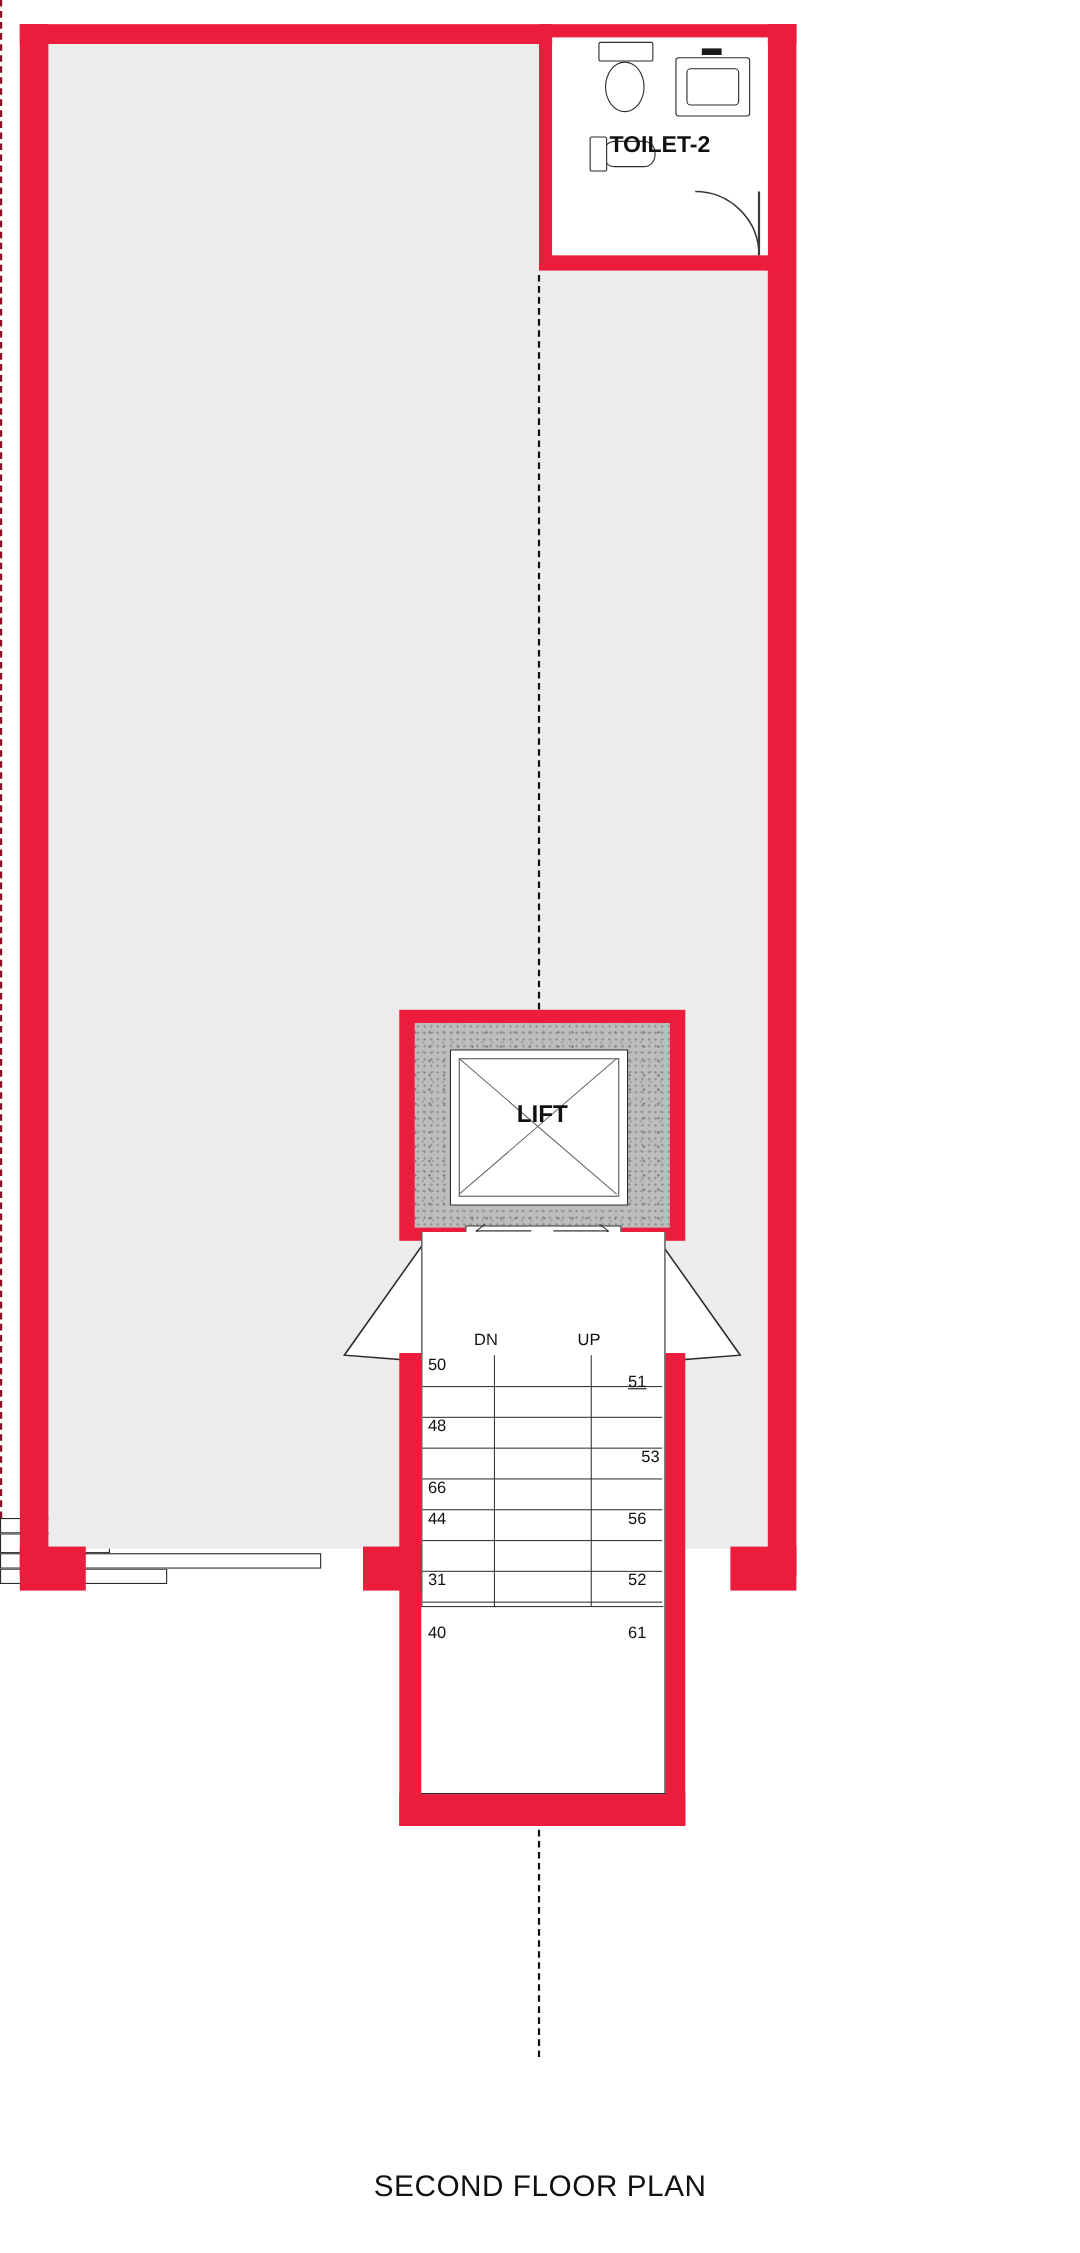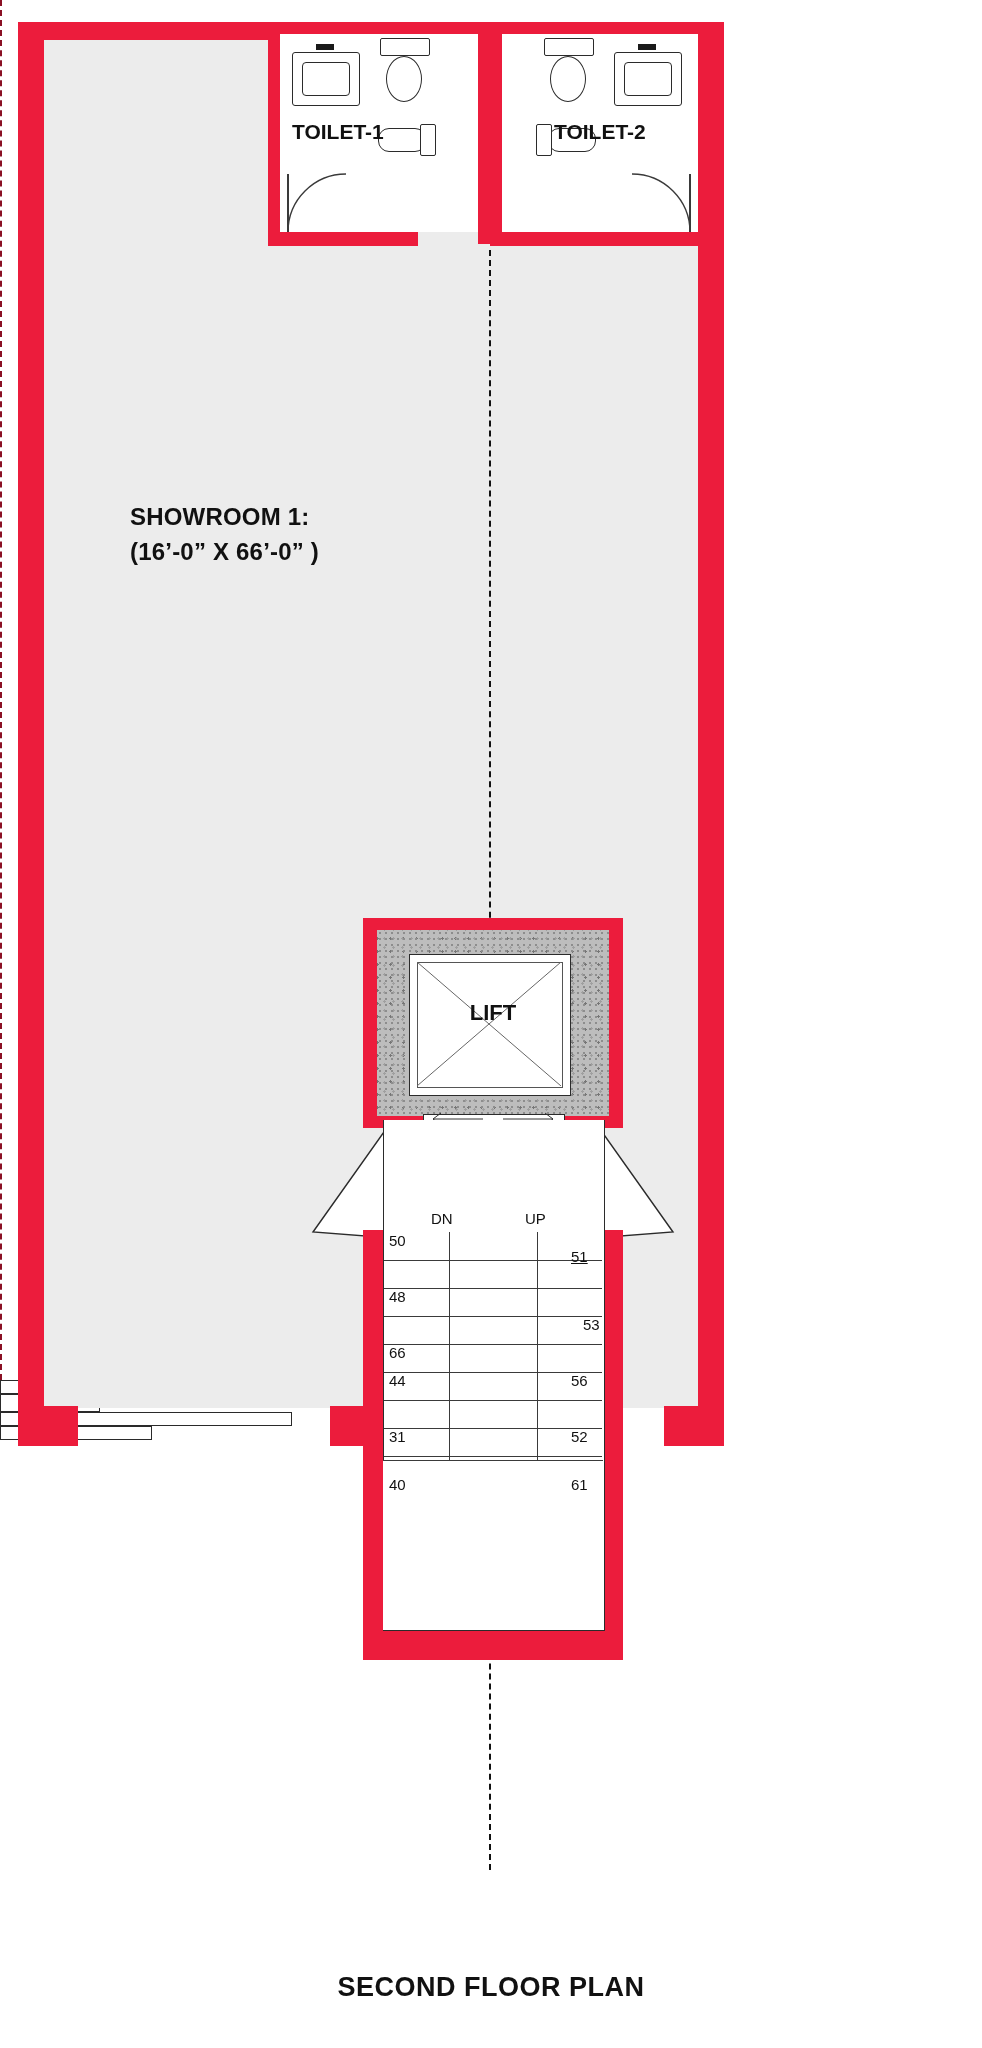--- a/index.html
+++ b/index.html
@@ -67,21 +67,21 @@
   .stair-wallB{position:absolute;left:0;top:510px;width:260px;height:30px;background:#ec1c3c;}
   .stair-inner{position:absolute;left:20px;top:110px;width:220px;height:400px;background:#fff;border:1.4px solid #2b2b2b;border-top:none;}
   .tread{position:absolute;height:0;border-top:1.2px solid #3a3a3a;}
   .stair-white-top{position:absolute;left:20px;top:0px;width:220px;height:112px;background:#fff;border-left:1.4px solid #2b2b2b;border-right:1.4px solid #2b2b2b;}
   .stair-num{position:absolute;font-size:15px;color:#111;font-family:"Liberation Sans",sans-serif;}
   .dirlabel{position:absolute;font-size:15px;color:#111;}
   .landing{position:absolute;left:20px;top:340px;width:220px;height:170px;background:#fff;}
 
   
   #showroom-label{left:130px;top:500px;font-size:24px;line-height:1.45;}
-  #plan-title{position:absolute;left:0;top:1972px;width:982px;text-align:center;font-size:27px;font-weight:bold;color:#111;letter-spacing:.5px;}
+  #plan-title{position:absolute;left:0;top:1972px;width:982px;text-align:center;font-size:27px;font-weight:normal;color:#111;letter-spacing:.5px;}
 
   .tlabel{font-size:21px;font-weight:bold;color:#111;}
 </style>
 </head>
 <body>
 
 <div id="page">
 
   <div class="white floor"></div>
 
@@ -93,44 +93,20 @@
   <div class="wall wall-bottom-mid"></div>
   <div class="wall-hatch"></div>
 
   <div class="glaze"></div>
   <div class="glaze-mid"></div>
   <div class="glaze-top-l"></div>
   <div class="glaze-top-r"></div>
 
   <div class="axis"></div>
 
-  <div class="abs" style="left:268px;top:22px;width:222px;height:222px;">
-    <div class="t-wall" style="left:0;top:0;width:12px;height:222px;"></div>
-    <div class="t-wall" style="left:210px;top:0;width:12px;height:222px;"></div>
-    <div class="t-wall" style="left:0;top:210px;width:150px;height:14px;"></div>
-    <div class="t-wall" style="left:0;top:200px;width:20px;height:24px;"></div>
-    <div class="white" style="left:12px;top:12px;width:198px;height:198px;background:#fff;"></div>
-
-    <div class="fx" style="left:24px;top:30px;width:66px;height:52px;border-radius:3px;"></div>
-    <div class="fx" style="left:34px;top:40px;width:46px;height:32px;border-radius:4px;"></div>
-    <div class="thin" style="left:48px;top:22px;width:18px;height:6px;"></div>
-
-    <div class="fx" style="left:112px;top:16px;width:48px;height:16px;border-radius:2px;"></div>
-    <div class="fx fx-round" style="left:118px;top:34px;width:34px;height:44px;"></div>
-
-    <div class="fx" style="left:110px;top:106px;width:46px;height:22px;border-radius:11px;"></div>
-    <div class="fx" style="left:152px;top:102px;width:14px;height:30px;border-radius:2px;"></div>
-
-    <svg class="abs" style="left:18px;top:150px;" width="70" height="62">
-      <path d="M2,60 A58,58 0 0 1 60,2" fill="none" stroke="#3a3a3a" stroke-width="1.4"></path>
-      <line x1="2" y1="60" x2="2" y2="2" stroke="#3a3a3a" stroke-width="2"></line>
-    </svg>
-
-    <div class="tlabel abs" style="left:24px;top:98px;">TOILET-1</div>
-  </div>
 
   <div class="abs" style="left:490px;top:22px;width:222px;height:222px;">
     <div class="t-wall" style="left:0;top:0;width:12px;height:222px;"></div>
     <div class="t-wall" style="left:208px;top:0;width:14px;height:222px;"></div>
     <div class="t-wall" style="left:0;top:210px;width:222px;height:14px;"></div>
     <div class="white" style="left:12px;top:12px;width:196px;height:198px;background:#fff;"></div>
 
     <div class="fx" style="left:124px;top:30px;width:66px;height:52px;border-radius:3px;"></div>
     <div class="fx" style="left:134px;top:40px;width:46px;height:32px;border-radius:4px;"></div>
     <div class="thin" style="left:148px;top:22px;width:18px;height:6px;"></div>
@@ -142,24 +118,20 @@
     <div class="fx" style="left:46px;top:102px;width:14px;height:30px;border-radius:2px;"></div>
 
     <svg class="abs" style="left:132px;top:150px;" width="70" height="62">
       <path d="M68,60 A58,58 0 0 0 10,2" fill="none" stroke="#3a3a3a" stroke-width="1.4"></path>
       <line x1="68" y1="60" x2="68" y2="2" stroke="#3a3a3a" stroke-width="2"></line>
     </svg>
 
     <div class="tlabel abs" style="left:64px;top:98px;">TOILET-2</div>
   </div>
 
-  <div class="label" id="showroom-label">
-    <div>SHOWROOM 1:</div>
-    <div>(16’-0” X 66’-0” )</div>
-  </div>
 
   <div id="lift">
     <div class="lift-shell"></div>
     <div class="lift-stone"></div>
     <div class="lift-car"></div>
     <div class="lift-car2"></div>
     <svg class="lift-x" viewBox="0 0 144 124">
       <line x1="0" y1="0" x2="144" y2="124" stroke="#666" stroke-width="1"></line>
       <line x1="144" y1="0" x2="0" y2="124" stroke="#666" stroke-width="1"></line>
     </svg>

